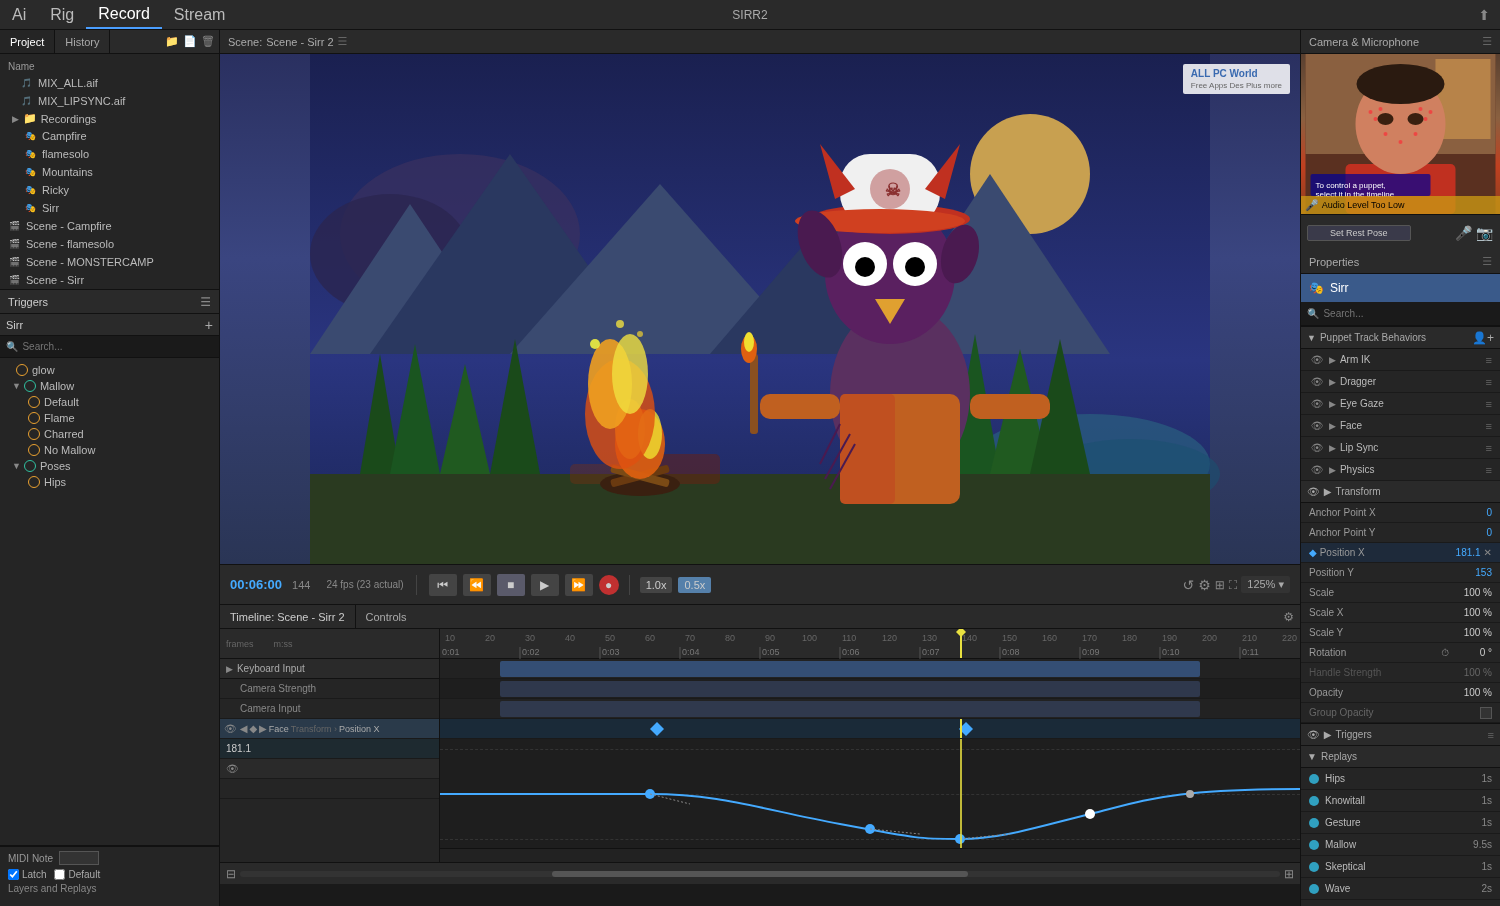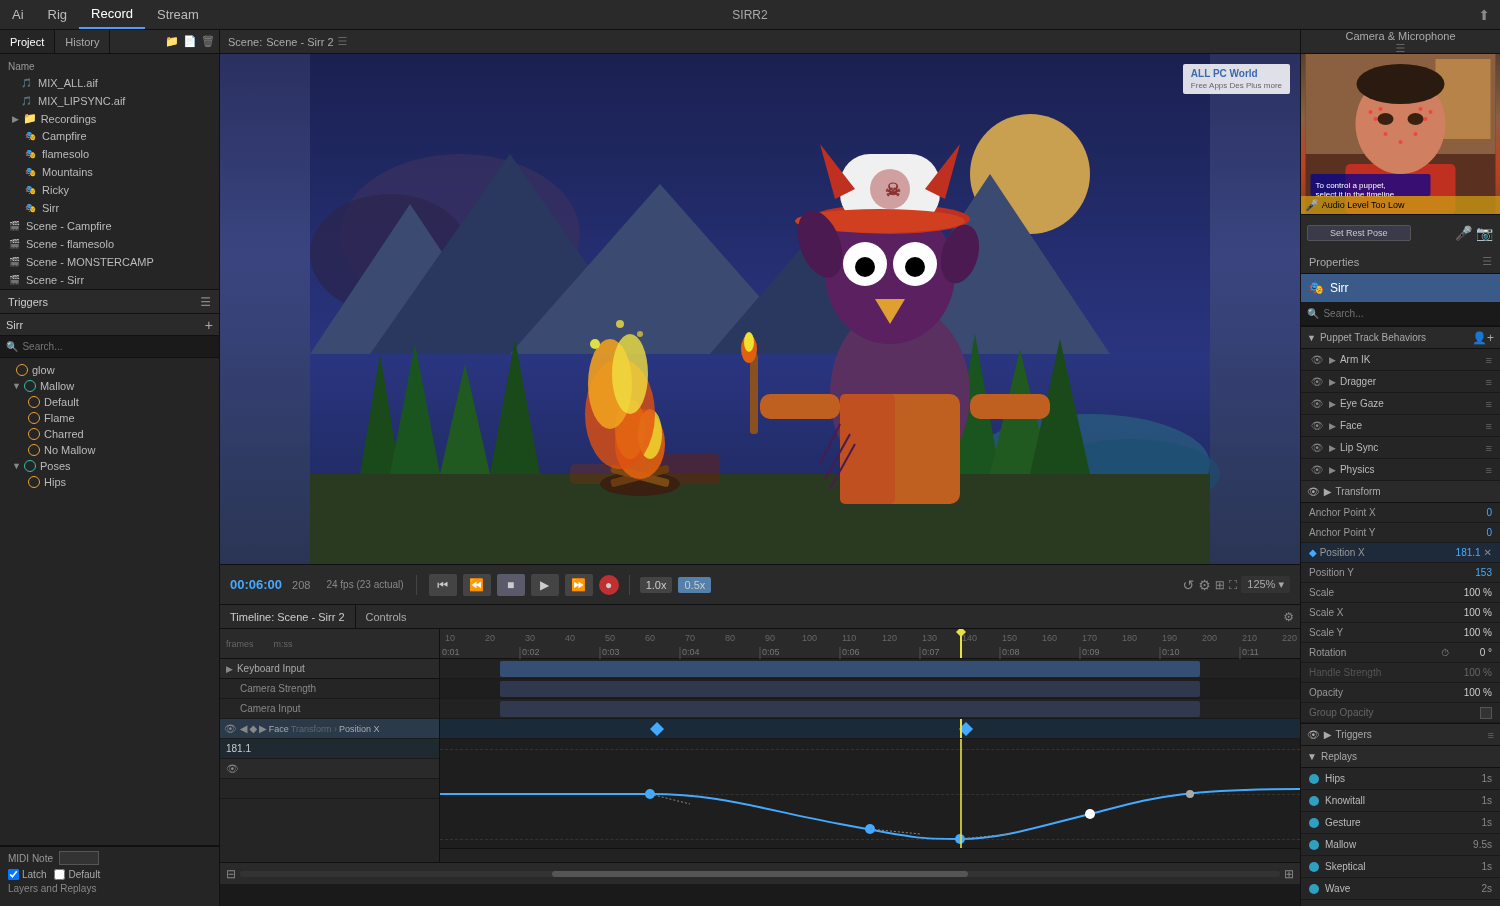--- a/index.html
+++ b/index.html
@@ -1,21 +1,21 @@
 <!DOCTYPE html>
 <html><head>
   <meta charset="utf-8">
   <style>
     * { margin: 0; padding: 0; box-sizing: border-box; }
     body { width: 1500px; height: 906px; background: #1a1a1a; color: #ccc; font-family: Arial, sans-serif; font-size: 11px; overflow: hidden; display: flex; flex-direction: column; }
 
     
     #top-bar { height: 30px; background: #2a2a2a; display: flex; align-items: center; border-bottom: 1px solid #111; position: relative; }
     #top-bar .menu-items { display: flex; align-items: center; height: 100%; }
-    .menu-item { padding: 0 12px; height: 100%; display: flex; align-items: center; color: #bbb; cursor: pointer; font-size: 13px; }
+    .menu-item { padding: 0 12px; height: 100%; display: flex; align-items: center; color: #bbb; cursor: pointer; font-size: 16px; }
     .menu-item.active { color: #fff; border-bottom: 2px solid #4a9eff; }
     #app-title { position: absolute; left: 50%; transform: translateX(-50%); color: #aaa; font-size: 12px; }
     #top-bar-right { margin-left: auto; padding-right: 10px; }
 
     
     #main-layout { flex: 1; display: flex; overflow: hidden; }
 
     
     #left-panel { width: 220px; background: #252525; display: flex; flex-direction: column; border-right: 1px solid #111; }
     #left-top { height: 260px; border-bottom: 1px solid #111; overflow: hidden; }
@@ -74,21 +74,21 @@
     #timeline-tab { padding: 0 10px; color: #ccc; font-size: 11px; display: flex; align-items: center; height: 100%; border-right: 1px solid #111; }
     #controls-tab { padding: 0 10px; color: #aaa; font-size: 11px; display: flex; align-items: center; height: 100%; cursor: pointer; }
     #timeline-body { flex: 1; display: flex; overflow: hidden; }
     #track-labels { width: 220px; background: #252525; border-right: 1px solid #111; overflow: hidden; }
     #timeline-tracks { flex: 1; position: relative; overflow: hidden; background: #222; }
     .timeline-ruler { height: 30px; background: #2a2a2a; border-bottom: 1px solid #111; position: relative; }
 
     
     #right-panel { width: 200px; background: #252525; display: flex; flex-direction: column; border-left: 1px solid #111; overflow-y: auto; }
     #camera-section { height: 220px; border-bottom: 1px solid #111; }
-    #camera-header { height: 24px; background: #2a2a2a; display: flex; align-items: center; padding: 0 8px; border-bottom: 1px solid #111; font-size: 11px; color: #aaa; flex-direction: column; }
+    #camera-header { height: 24px; background: #2a2a2a; display: flex; align-items: center; padding: 0 8px; border-bottom: 1px solid #111; font-size: 11px; color: #aaa; }
     #camera-view { height: 160px; background: #1a1a1a; position: relative; overflow: hidden; }
     #camera-footer { height: 36px; background: #2a2a2a; display: flex; align-items: center; padding: 0 6px; gap: 4px; border-top: 1px solid #111; }
 
     
     #properties-section { border-bottom: 1px solid #111; }
     #properties-header { height: 24px; background: #2a2a2a; display: flex; align-items: center; padding: 0 8px; border-bottom: 1px solid #111; font-size: 11px; color: #aaa; }
     #puppet-name-row { height: 28px; background: #3a5a8a; display: flex; align-items: center; padding: 0 8px; font-size: 12px; color: #fff; }
     #search-bar { height: 24px; background: #1a1a1a; display: flex; align-items: center; padding: 0 6px; border-bottom: 1px solid #111; }
     #search-input { background: transparent; border: none; color: #aaa; font-size: 10px; outline: none; width: 100%; }
 
@@ -418,21 +418,21 @@
       </svg>
 
       <div class="watermark">
         <span style="color:#3a6ab0;font-weight:bold;">ALL PC World</span><br>
         <span style="font-size:8px;color:#666;">Free Apps Des Plus more</span>
       </div>
     </div>
 
     <div id="playback-bar">
       <span class="playback-time">00:06:00</span>
-      <span class="frame-count">208</span>
+      <span class="frame-count">144</span>
       <span class="fps-info">24 fps (23 actual)</span>
       <div style="width:1px;height:20px;background:#444;margin:0 6px;"></div>
 
       <button class="play-btn" title="Go to Start">⏮</button>
       <button class="play-btn" title="Step Back">⏪</button>
       <button class="play-btn" title="Stop" style="background:#5a5a6a;">■</button>
       <button class="play-btn" title="Play">▶</button>
       <button class="play-btn" title="Step Forward">⏩</button>
       <button class="play-btn record" title="Record">●</button>
       <div style="width:1px;height:20px;background:#444;margin:0 4px;"></div>

